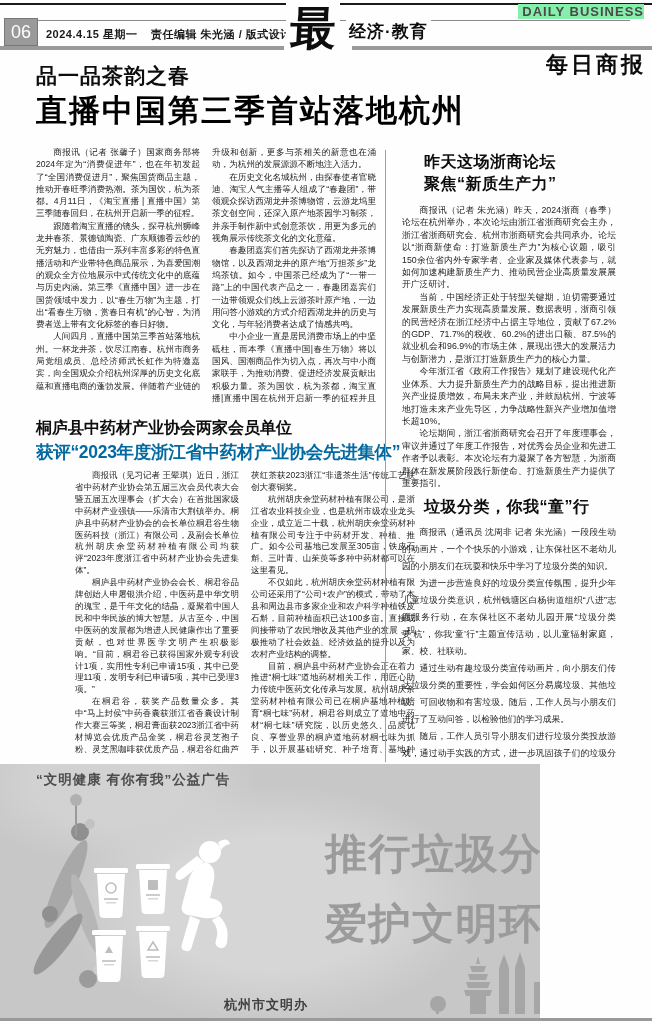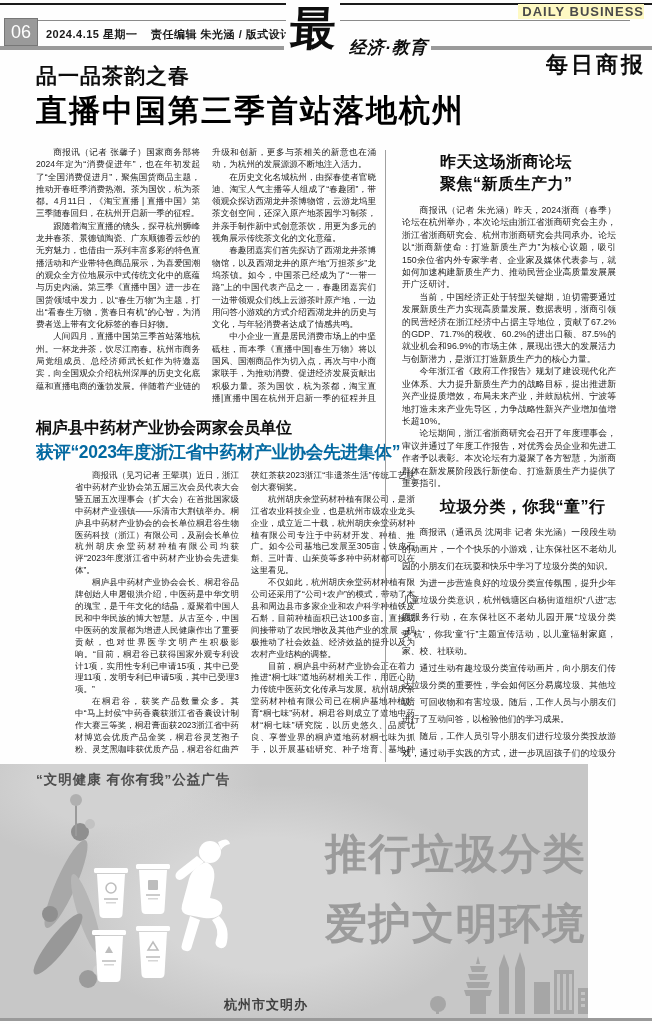--- a/index.html
+++ b/index.html
@@ -12,52 +12,52 @@
            color:#fff;font-size:18px;font-weight:normal;text-align:center;line-height:26px;
            border:1px solid #777;}
   .dateline{position:absolute;left:46px;top:27px;font-size:11px;font-weight:bold;color:#1a1a1a;
             letter-spacing:.5px;}
   .dateline .staff{margin-left:10px;}
   .rule-left{position:absolute;left:0;top:46px;width:284px;height:4px;background:#9a9a9a;}
   .rule-right{position:absolute;left:352px;top:46px;width:300px;height:4px;background:#9a9a9a;}
   .logo-wrap{position:absolute;left:286px;top:0;height:60px;background:#fefefe;padding:0 4px;z-index:3;}
   .logo-zui{font-size:46px;font-weight:900;line-height:56px;color:#0d0d0d;
             font-family:"DejaVu Serif", serif;display:inline-block;transform:skewX(-3deg);}
-  .logo-section{position:absolute;left:346px;top:36px;font-size:17px;font-weight:900;
-                letter-spacing:1px;color:#0d0d0d;z-index:3;white-space:nowrap;background:#fefefe;padding:0 3px;font-style:italic;}
+  .logo-section{position:absolute;left:346px;top:20px;font-size:17px;font-weight:900;
+                letter-spacing:1px;color:#0d0d0d;z-index:3;white-space:nowrap;background:#fefefe;padding:0 3px;}
   .mast-en{position:absolute;right:8px;top:4px;font-size:13px;font-weight:bold;color:#4a4a4a;
-           letter-spacing:1px;background:#fef9c3;z-index:3;padding-left:4px;}
+           letter-spacing:1px;background:#86efac;z-index:3;padding-left:4px;}
   .mast-cn{position:absolute;right:6px;top:20px;font-size:22px;font-weight:900;color:#0d0d0d;
            letter-spacing:3px;background:#fefefe;z-index:3;padding-left:4px;margin-top:30px;}
   
   .kicker{position:absolute;left:36px;top:62px;font-size:21px;font-weight:900;color:#0d0d0d;letter-spacing:1px;}
   .headline{position:absolute;left:36px;top:90px;font-size:31px;font-weight:900;color:#000;
             letter-spacing:2px;white-space:nowrap;}
   .body-cols{column-gap:12px;column-fill:auto;font-size:8.6px;line-height:12.3px;
              text-align:justify;color:#1c1c1c;overflow:hidden;}
   .body-cols p{margin:0;text-indent:2em;}
   #lead-body{position:absolute;left:36px;top:146px;width:340px;height:268px;column-count:2;}
   .a2-h1{position:absolute;left:36px;top:418px;font-size:16px;font-weight:900;color:#0d0d0d;white-space:nowrap;}
   .a2-h2{position:absolute;left:36px;top:440px;font-size:17.5px;font-weight:900;color:#0369a1;
          letter-spacing:-.3px;white-space:nowrap;}
   #second-body{position:absolute;left:36px;top:470px;width:340px;height:292px;column-count:2;
                font-size:8.5px;line-height:11.9px;margin-left:39px;}
   .vdivider{position:absolute;left:385px;top:150px;width:1px;height:612px;background:#a0a0a0;}
-  .r-title{position:absolute;left:428px;font-size:16px;font-weight:900;color:#0d0d0d;
+  .r-title{position:absolute;left:412px;font-size:16px;font-weight:900;color:#0d0d0d;
            white-space:nowrap;letter-spacing:.5px;padding-left:12px;}
   #forum-t1{top:152px;}
   #forum-t2{top:174px;}
   #forum-body{position:absolute;left:402px;top:204px;width:214px;height:288px;
               font-size:8.8px;line-height:12.4px;text-align:justify;color:#1c1c1c;overflow:hidden;}
   #forum-body p,#trash-body p{margin:0;text-indent:2em;}
   #trash-t{top:497px;}
   #trash-body{position:absolute;left:402px;top:524px;width:214px;height:236px;
               font-size:8.8px;line-height:17px;text-align:justify;color:#1c1c1c;overflow:hidden;}
   
-  .psa{position:absolute;left:0;top:764px;width:588px;height:254px;background:#c7c7c7;overflow:hidden;text-align:center;}
+  .psa{position:absolute;left:0;top:764px;width:540px;height:254px;background:#c7c7c7;overflow:hidden;text-align:center;}
   .psa-blob1{position:absolute;left:60px;top:20px;width:420px;height:240px;border-radius:50%;
              background:radial-gradient(closest-side,#d6d6d6 55%,rgba(214,214,214,0) 100%);}
   .psa-blob2{position:absolute;left:-40px;top:-60px;width:300px;height:160px;border-radius:50%;
              background:radial-gradient(closest-side,#d2d2d2 50%,rgba(210,210,210,0) 100%);}
   .psa-label{position:absolute;left:36px;top:7px;font-size:13.5px;font-weight:bold;color:#4d4d4d;
              letter-spacing:1px;z-index:4;}
   .psa-slogan{position:absolute;left:325px;font-size:42px;font-weight:900;color:#9b9b9b;
               letter-spacing:1.5px;white-space:nowrap;z-index:4;}
   #slogan1{top:62px;}
   #slogan2{top:132px;}

